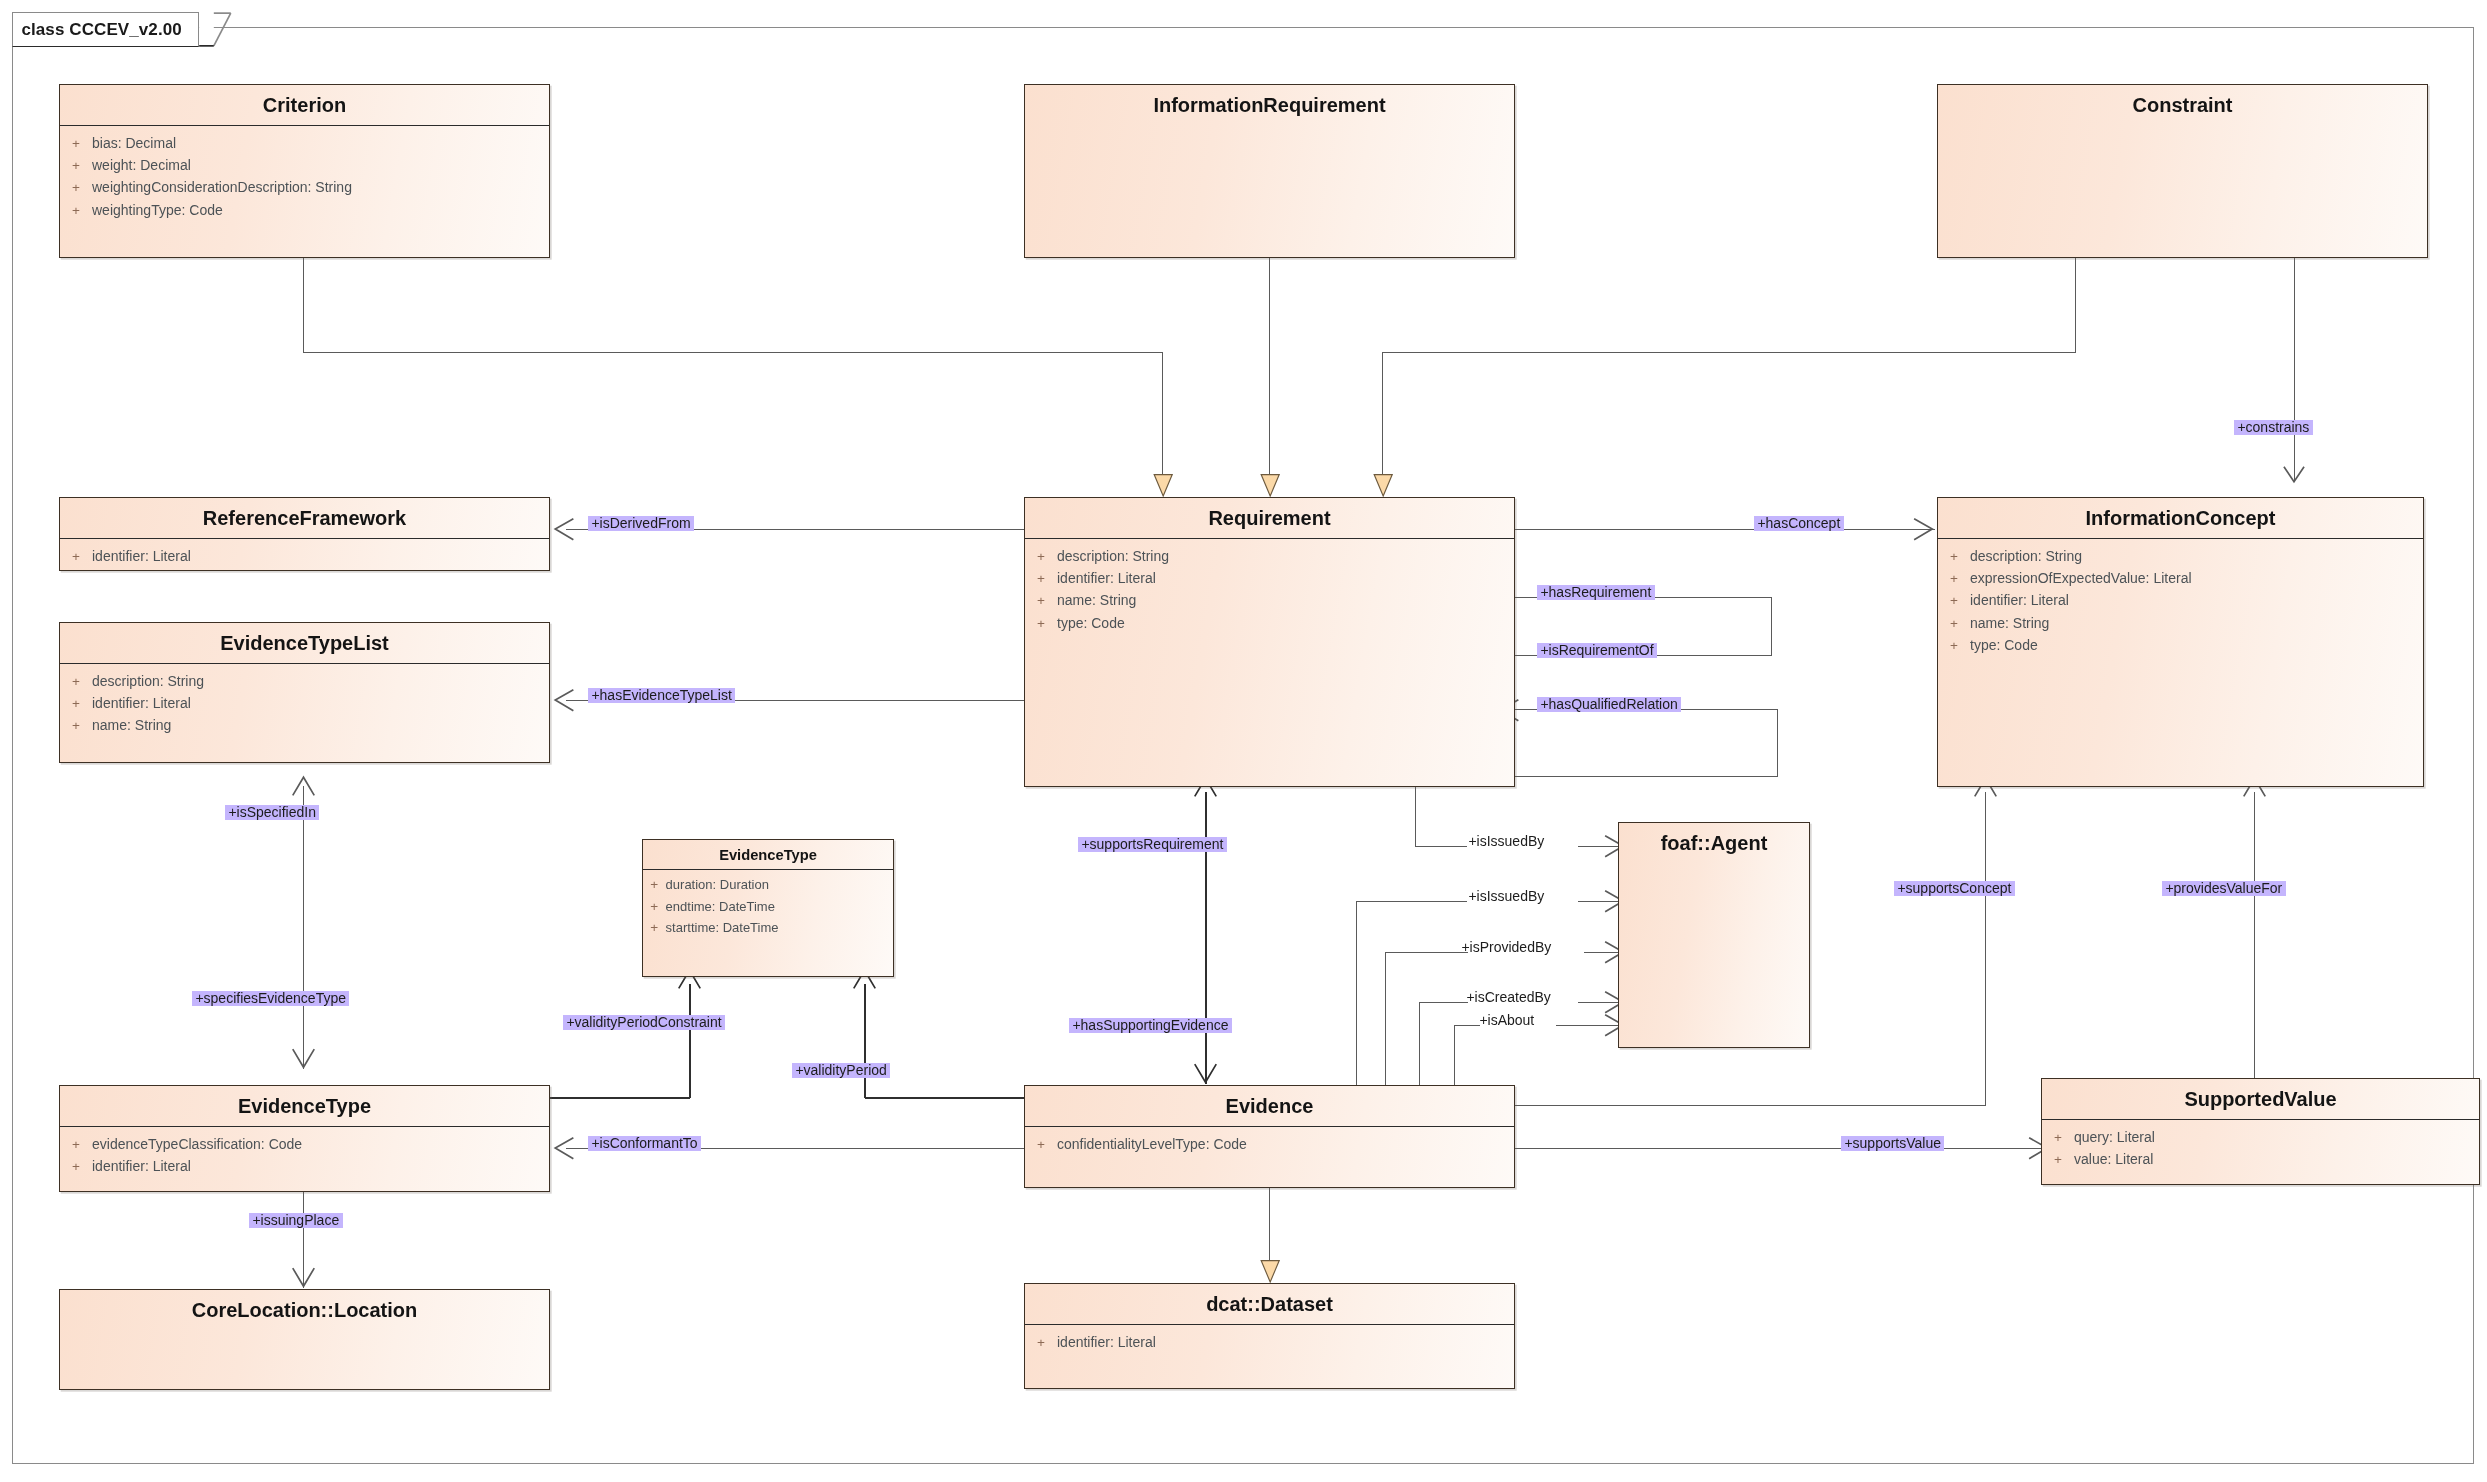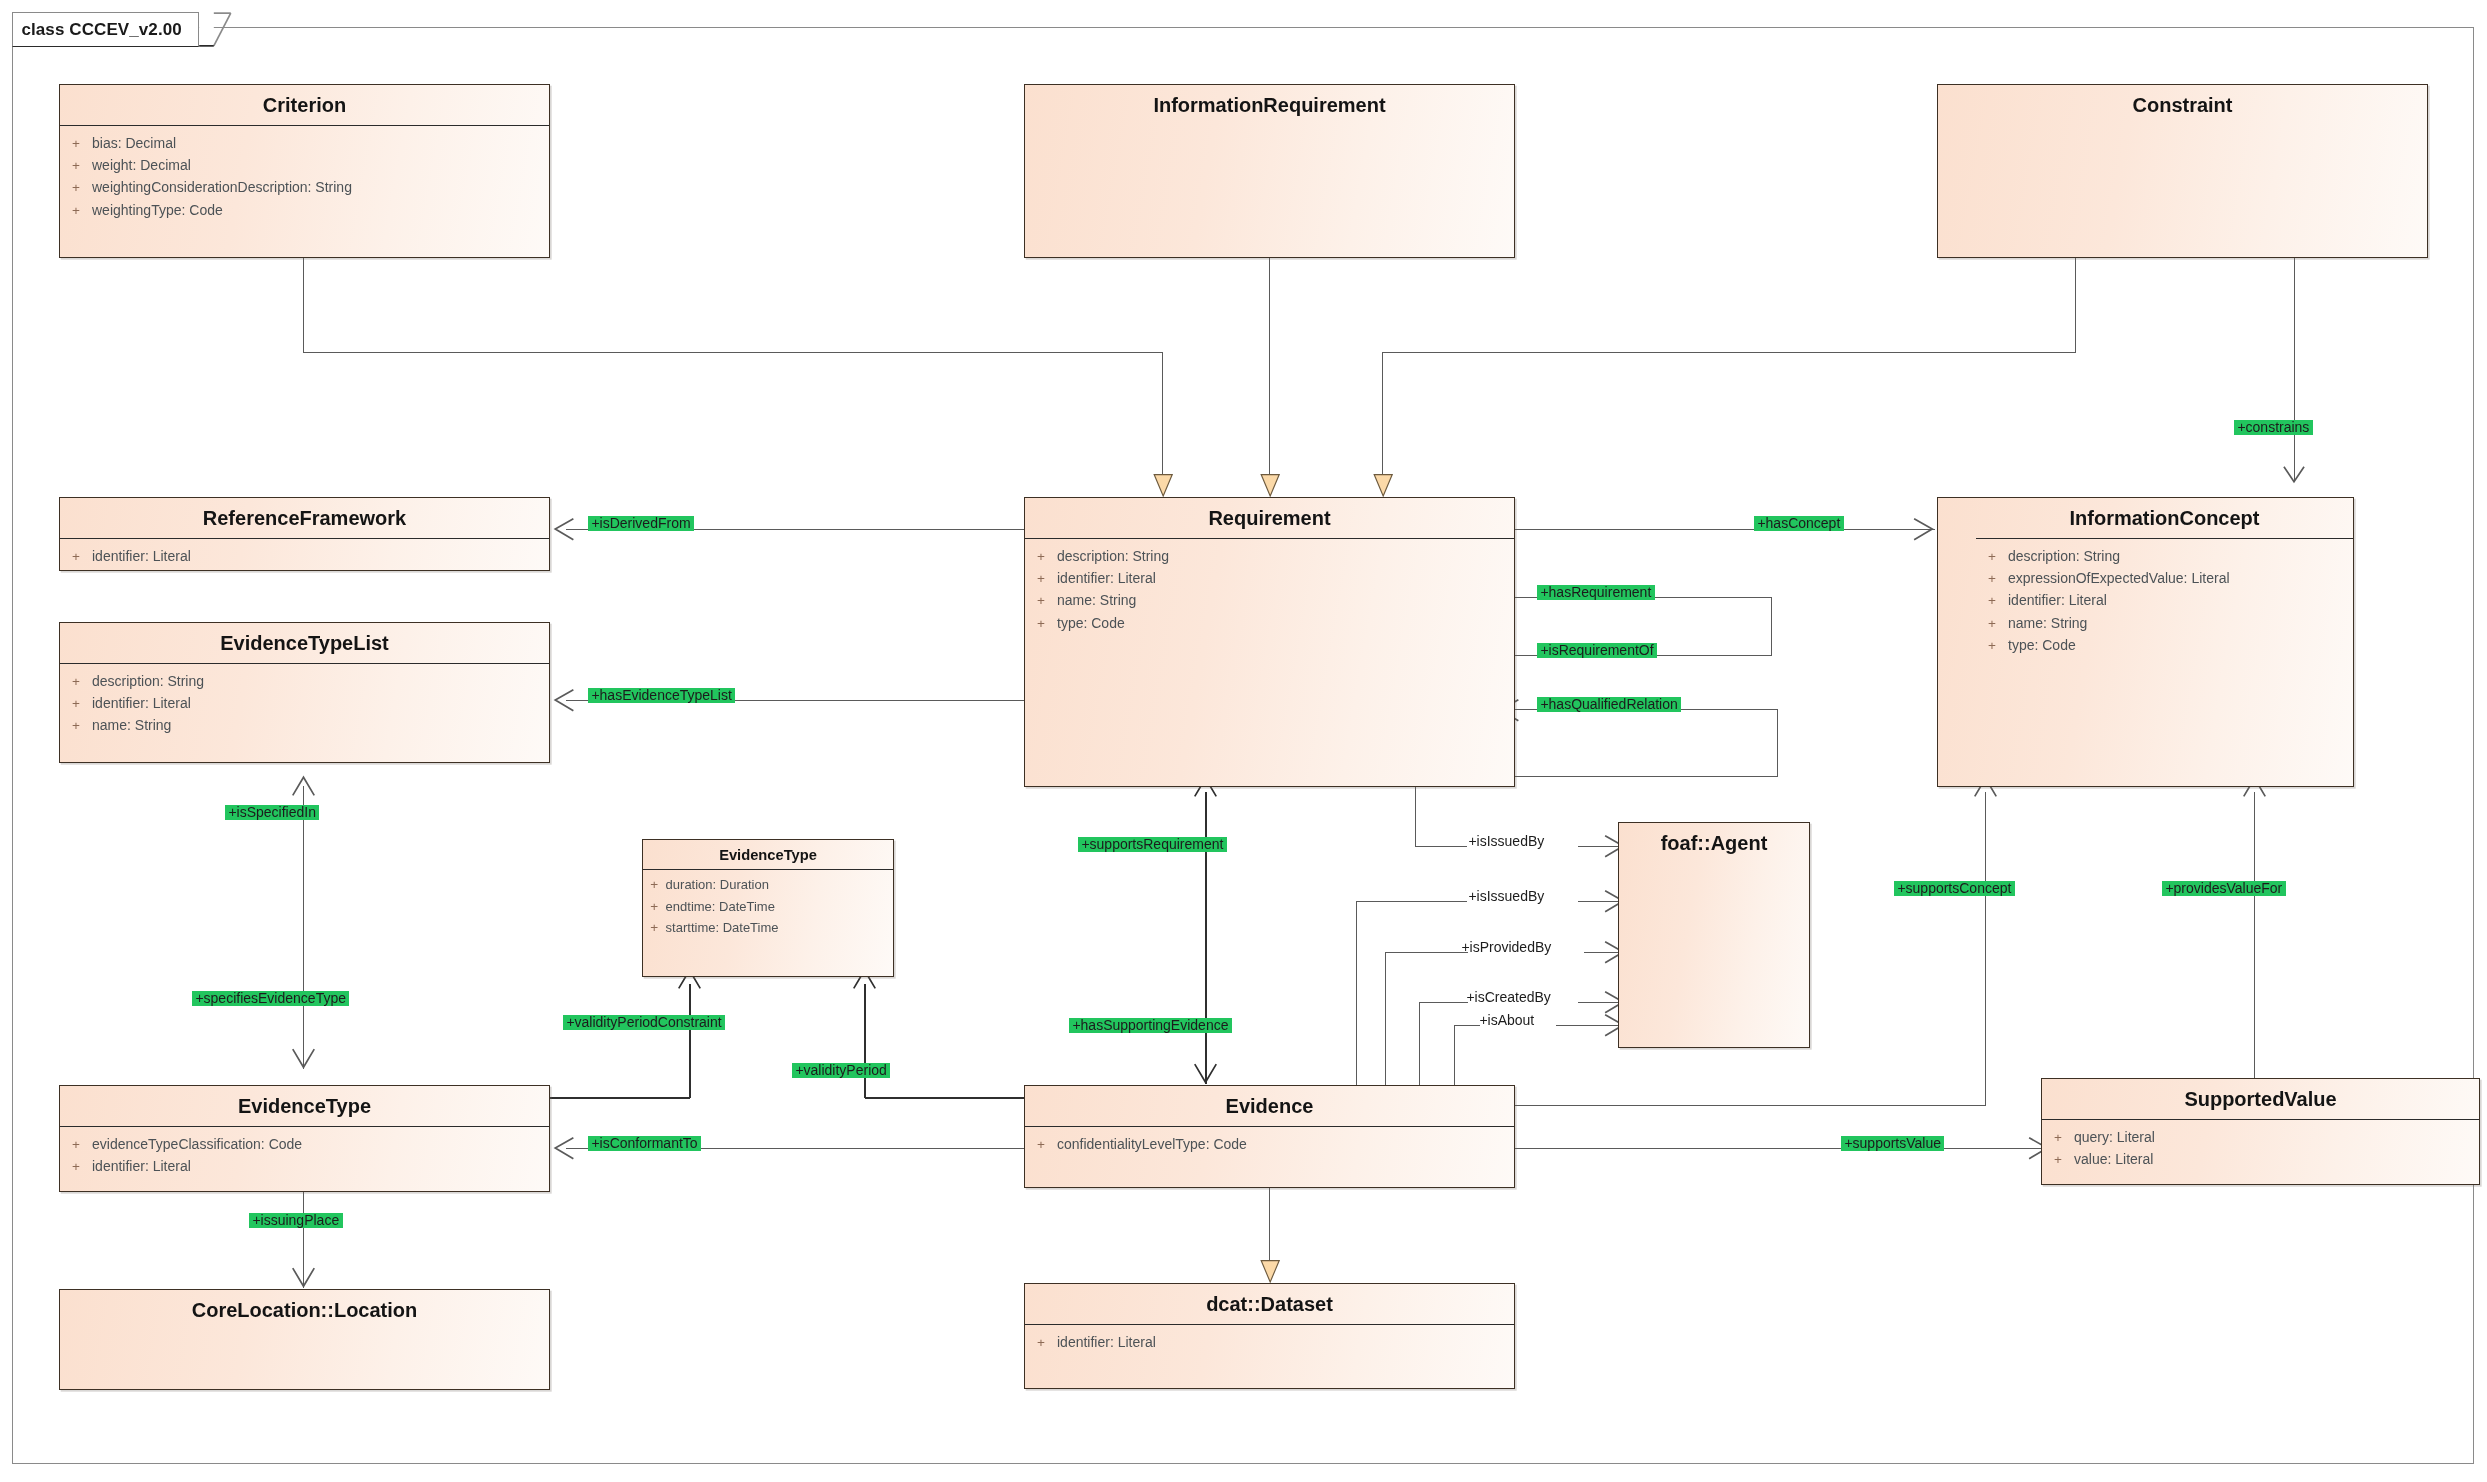--- a/index.html
+++ b/index.html
@@ -42,21 +42,21 @@
   
   .ln{position:absolute;background:#5a5a5a;z-index:2;}
   .ln.h{height:1.1px;}
   .ln.v{width:1.1px;}
   .ln.dark{background:#2f2f2f;}
   .ln.h.dark{height:1.7px;}
   .ln.v.dark{width:1.7px;}
 
   .lbl{
     position:absolute;font-size:14px;color:#1c1c1c;white-space:nowrap;z-index:5;
-    background:#22c55e;padding:0 3.4px;line-height:1.1;
+    background:#c4b5fd;padding:0 3.4px;line-height:1.1;
   }
   .lbl.nobg{background:transparent;}
 
   
   .ah{position:absolute;z-index:3;}
   .ah svg{display:block;overflow:visible;}
 
   
   .tri{position:absolute;z-index:3;}
   .tri svg{display:block;}
@@ -349,21 +349,21 @@
           <span class="vis">+</span>
           <span class="sig">name: String</span>
         </div>
       <div class="attr">
           <span class="vis">+</span>
           <span class="sig">type: Code</span>
         </div>
     </div>
   </div>
 
-  <div class="cls has-attrs" style="left:1937px;top:497px;width:417px;height:290px;padding-left:38px;">
+  <div class="cls has-attrs" style="left:1937px;top:497px;width:487px;height:290px;">
     <div class="title">InformationConcept</div>
     <div class="attrs">
       <div class="attr">
           <span class="vis">+</span>
           <span class="sig">description: String</span>
         </div>
       <div class="attr">
           <span class="vis">+</span>
           <span class="sig">expressionOfExpectedValue: Literal</span>
         </div>

